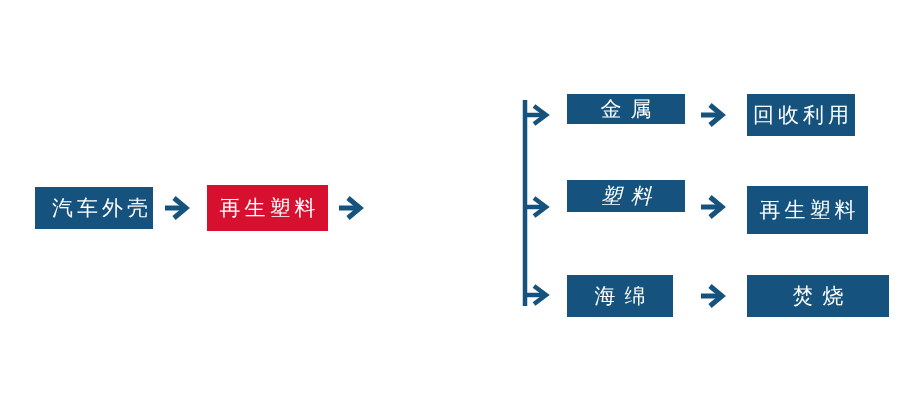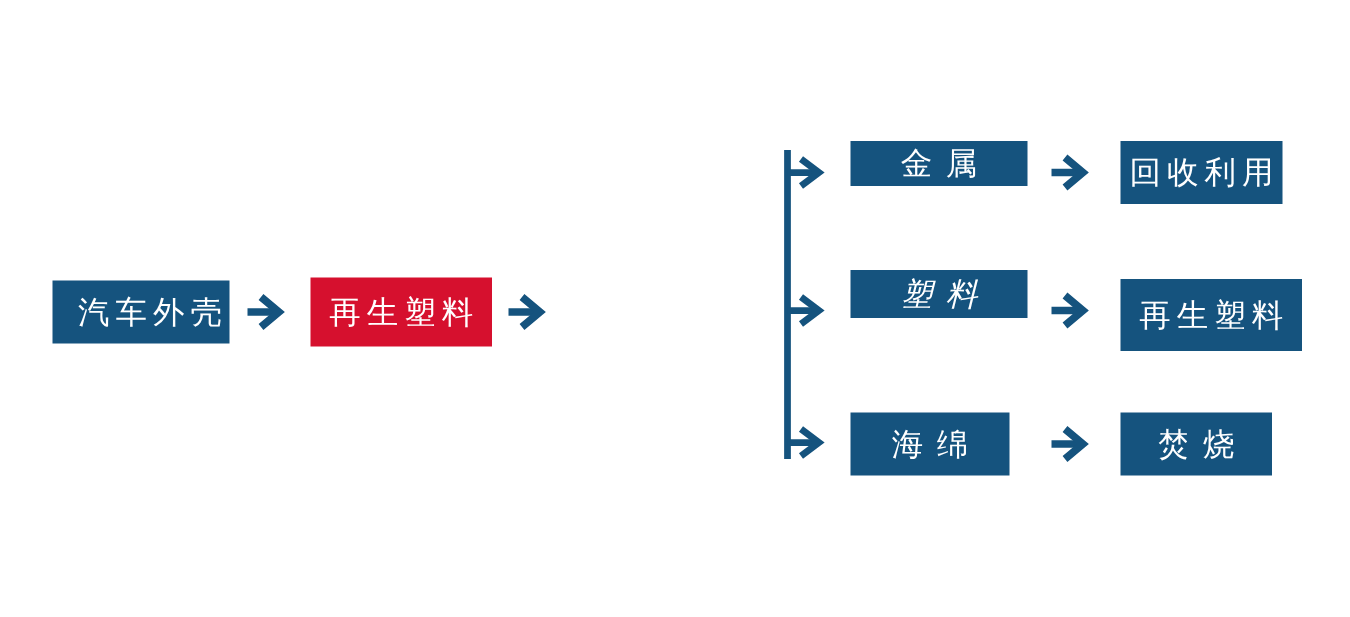--- a/index.html
+++ b/index.html
@@ -98,15 +98,15 @@
 
   <div class="node blue" style="left:747px; top:186px; width:121px; height:48px;">再生塑料</div>
 
   <div class="node blue wide-space" style="left:567px; top:275px; width:106px; height:42px;">海绵</div>
 
   <svg class="arrow" style="left:700px; top:283px;" viewBox="0 0 30 26">
     <line x1="1" y1="13" x2="19" y2="13" stroke="#15537E" stroke-width="5"></line>
     <polyline points="10,3 22,13 10,23" fill="none" stroke="#15537E" stroke-width="5"></polyline>
   </svg>
 
-  <div class="node blue wide-space" style="left:747px; top:275px; width:101px; height:42px;">焚烧</div>
+  <div class="node blue wide-space" style="left:747px; top:275px; width:142px; height:42px;">焚烧</div>
 
 </div>
 
 </body></html>

